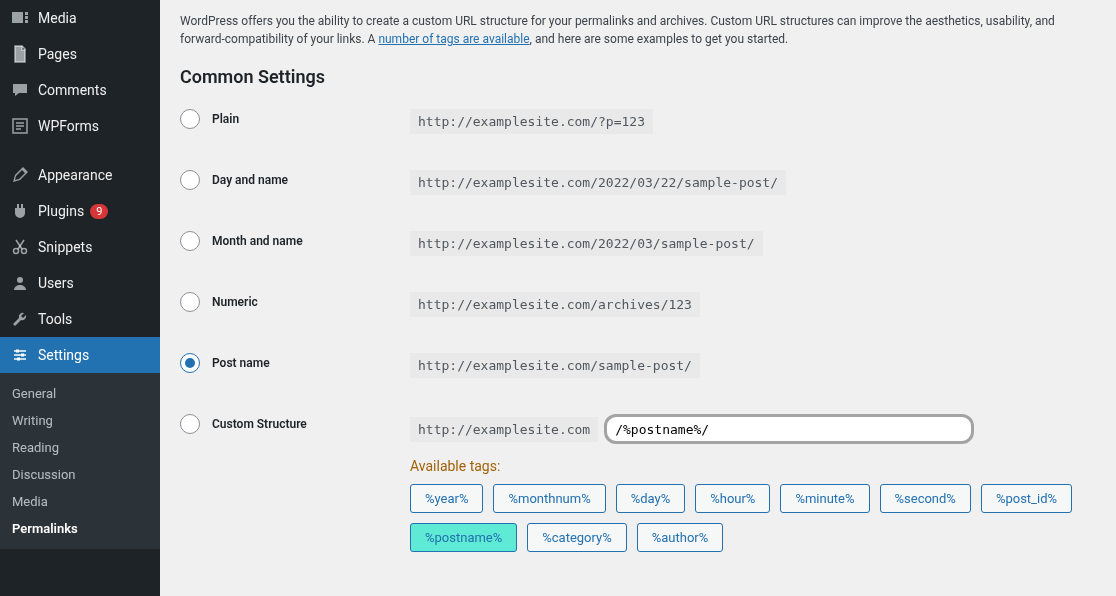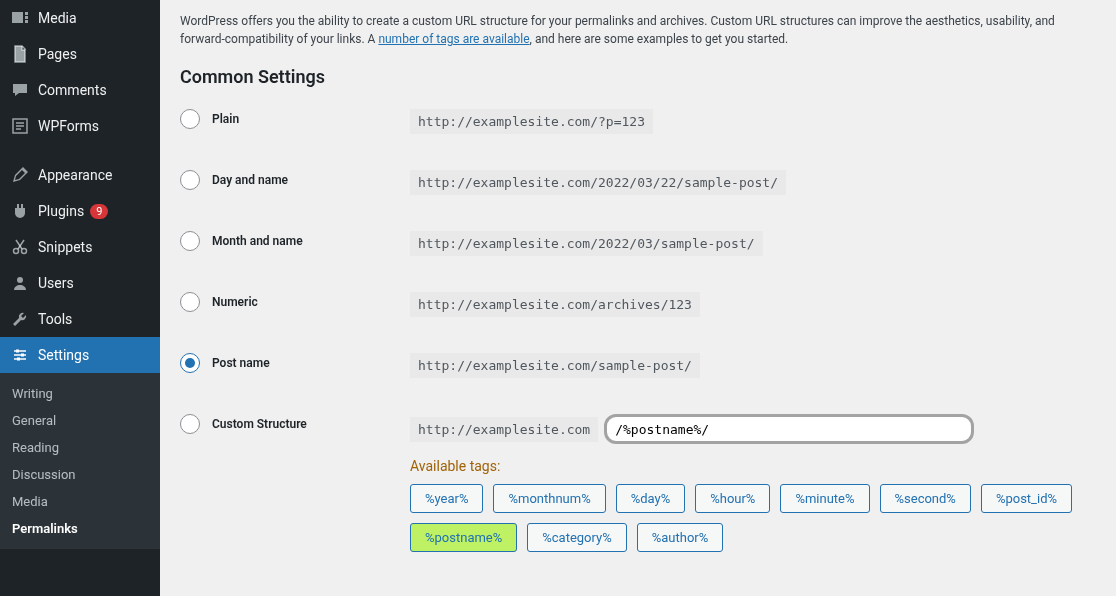--- a/index.html
+++ b/index.html
@@ -29,21 +29,21 @@
 .radio { appearance: none; width: 20px; height: 20px; border: 1px solid #8c8f94; border-radius: 50%; margin-right: 12px; background: #fff; position: relative; cursor: pointer; flex-shrink: 0; }
 .radio:checked { border-color: #2271b1; }
 .radio:checked::after { content: ""; position: absolute; top: 4px; left: 4px; width: 10px; height: 10px; border-radius: 50%; background: #2271b1; }
 .opt-label { font-weight: 600; font-size: 12px; color: #1d2327; }
 .code-box { background: #e9e9e9; color: #50575e; font-family: Consolas, Monaco, monospace; font-size: 13px; padding: 5px 8px; display: inline-block; }
 .custom-row-val { display: flex; align-items: center; gap: 6px; }
 .custom-input { font-family: Consolas, Monaco, monospace; font-size: 13px; padding: 4px 8px; border: 3px solid #a3a3a3; border-radius: 12px; background: #fff; width: 370px; height: 30px; }
 .avail-label { font-size: 14px; color: #a16207; margin: 14px 0 10px 0; }
 .tags { display: flex; flex-wrap: wrap; gap: 10px; }
 .tag-btn { background: #f6f7f7; border: 1px solid #2271b1; color: #2271b1; border-radius: 3px; padding: 6px 14px; font-size: 13px; cursor: pointer; font-family: inherit; }
-.tag-btn.active { background: #bef264; }
+.tag-btn.active { background: #5eead4; }
 </style>
 </head>
 <body>
 
 <div class="wrap">
   <div class="sidebar">
     <div class="menu-item">
       <span class="icon">
           <svg viewBox="0 0 20 20">
             <path d="M2 4h11v11H2V4zm13 0h3v3h-3V4zm0 4h3v3h-3V8zm0 4h3v3h-3v-3zM4 6l3 4 2-2 2 3H4V6z"></path>
@@ -132,22 +132,22 @@
             <line x1="4" y1="10" x2="16" y2="10" stroke="#fff" stroke-width="1.5"></line>
             <line x1="4" y1="14" x2="16" y2="14" stroke="#fff" stroke-width="1.5"></line>
             <rect x="6" y="4.5" width="3" height="3" fill="#fff"></rect>
             <rect x="11" y="8.5" width="3" height="3" fill="#fff"></rect>
             <rect x="7" y="12.5" width="3" height="3" fill="#fff"></rect>
           </svg>
         </span>
       <span>Settings</span>
     </div>
     <div class="submenu">
+      <div class="submenu-item">General</div>
       <div class="submenu-item">Writing</div>
-      <div class="submenu-item">General</div>
       <div class="submenu-item">Reading</div>
       <div class="submenu-item">Discussion</div>
       <div class="submenu-item">Media</div>
       <div class="submenu-item current">Permalinks</div>
     </div>
   </div>
 
   <div class="content">
     <p class="desc">
       <span>WordPress offers you the ability to create a custom URL structure for your permalinks and archives. Custom URL structures can improve the aesthetics, usability, and forward-compatibility of your links. A </span><a href="#">number of tags are available</a><span>, and here are some examples to get you started.</span>

